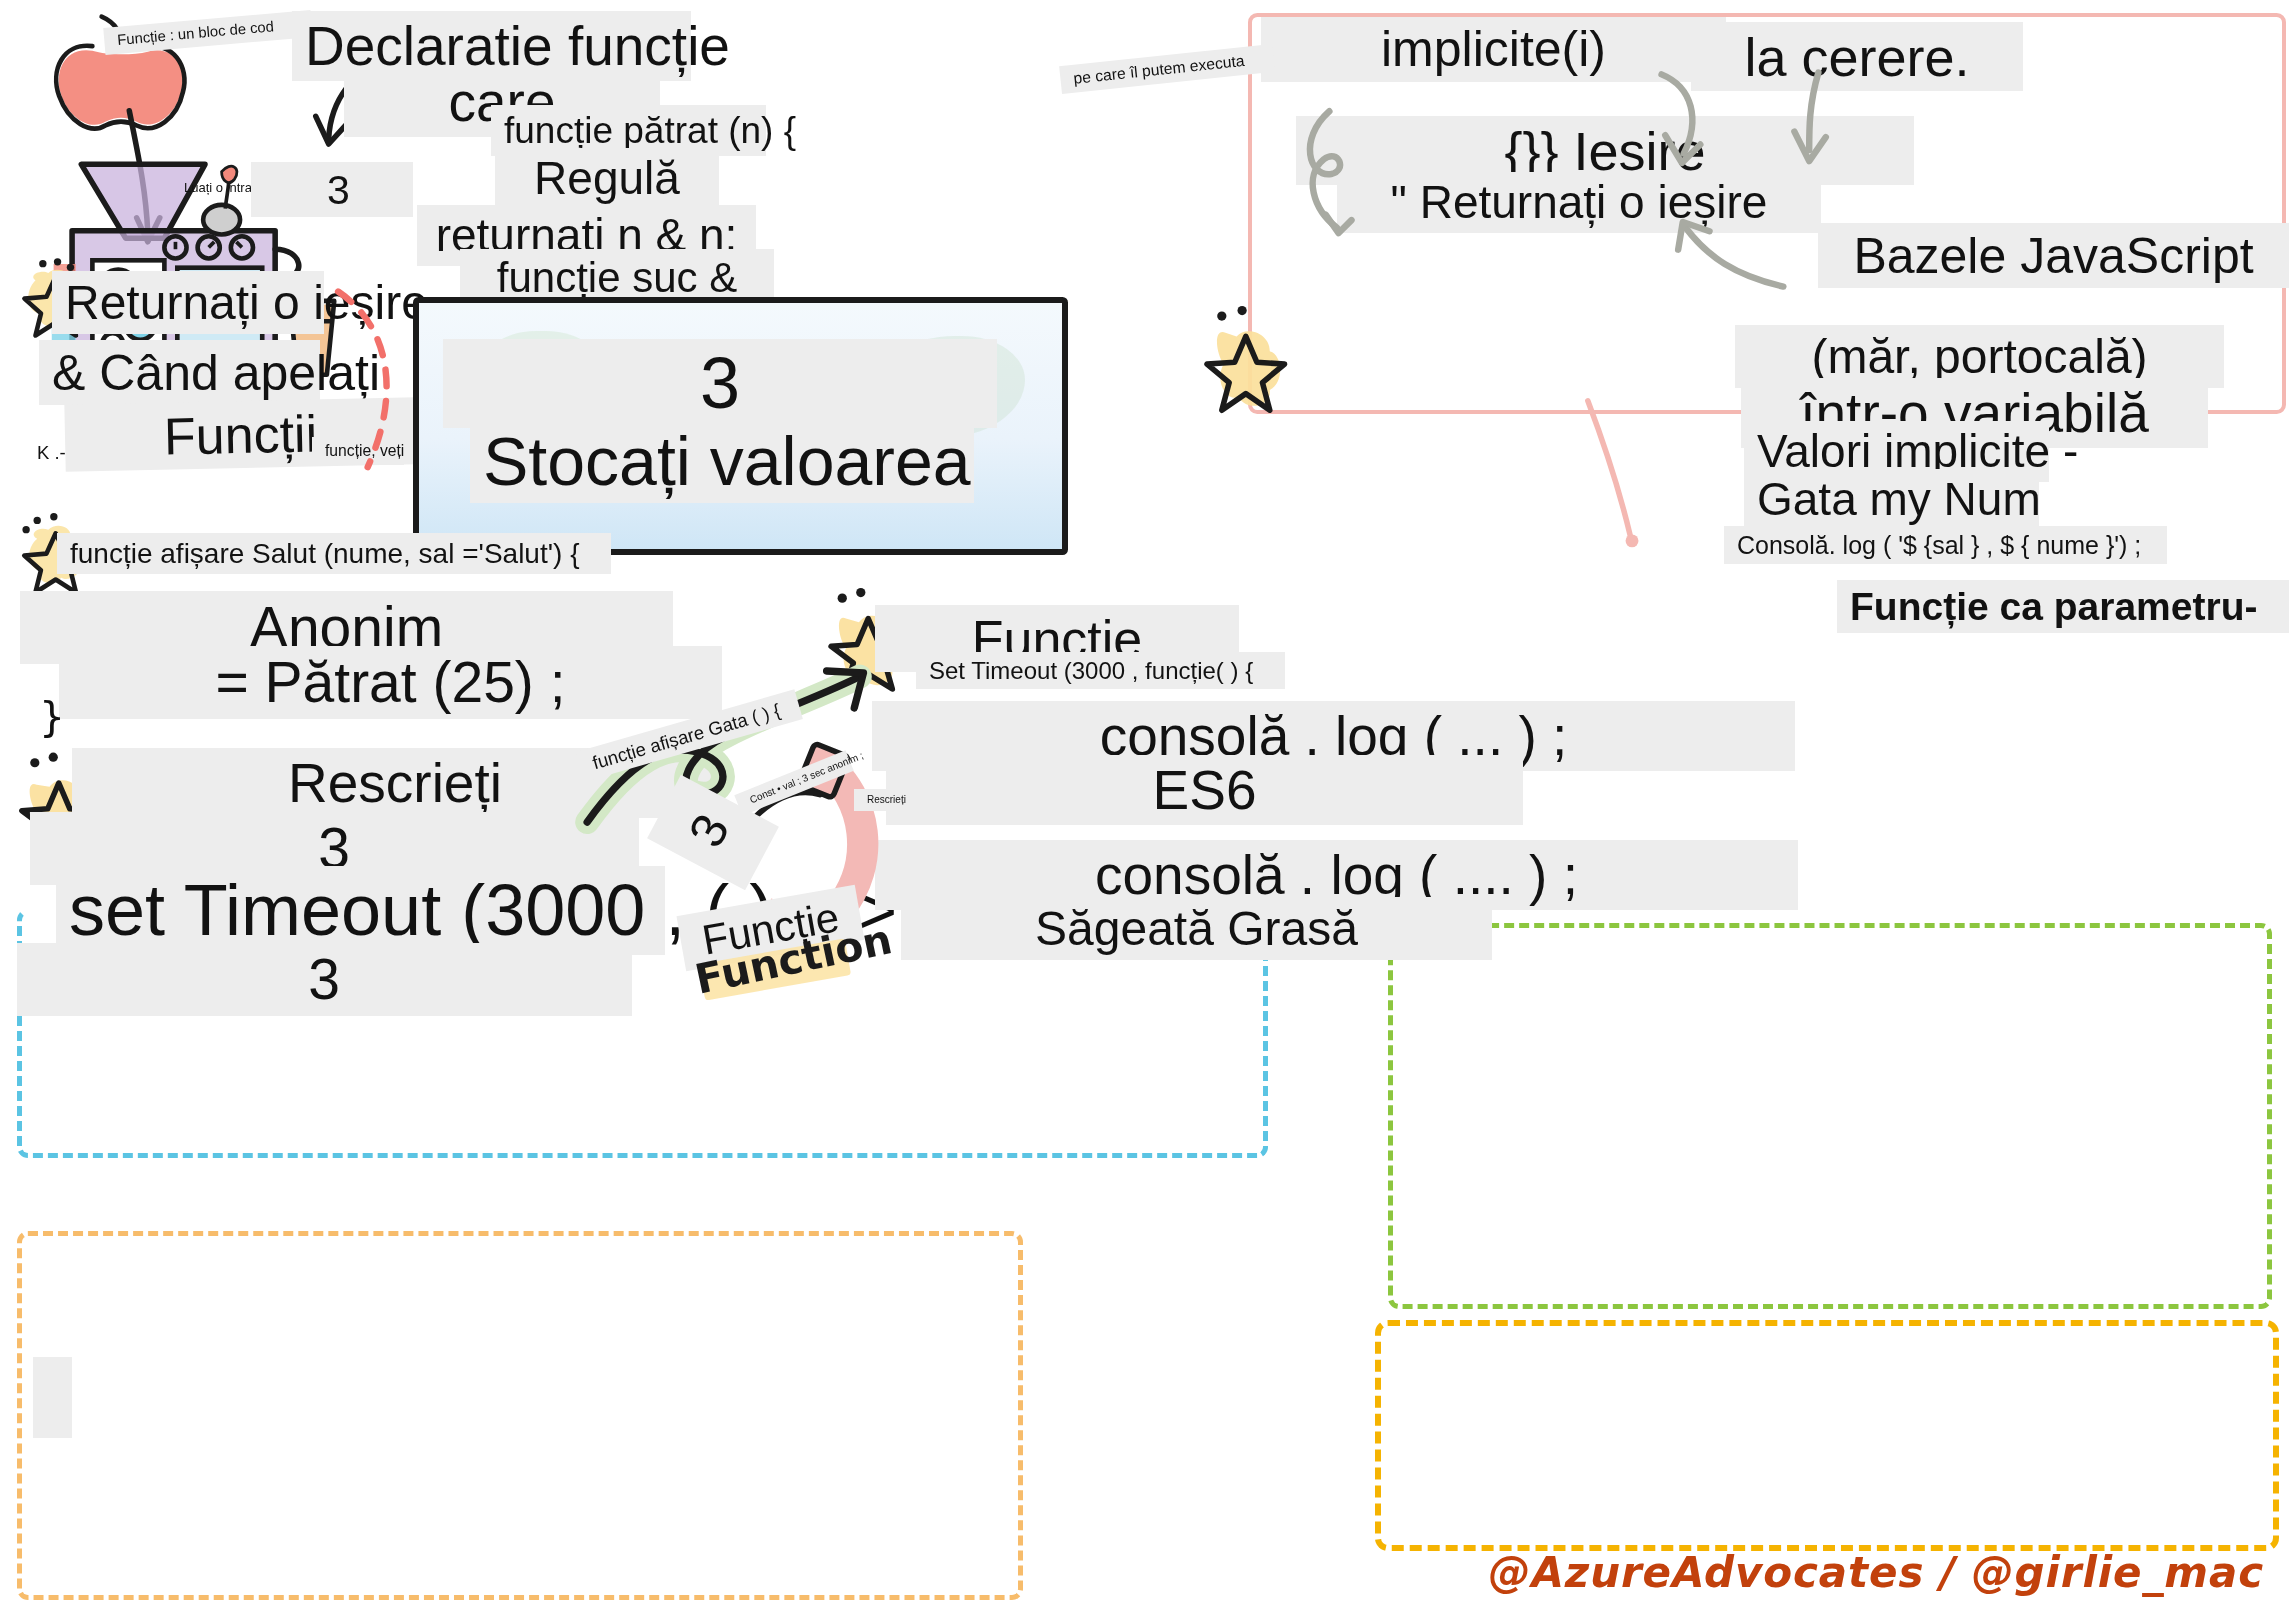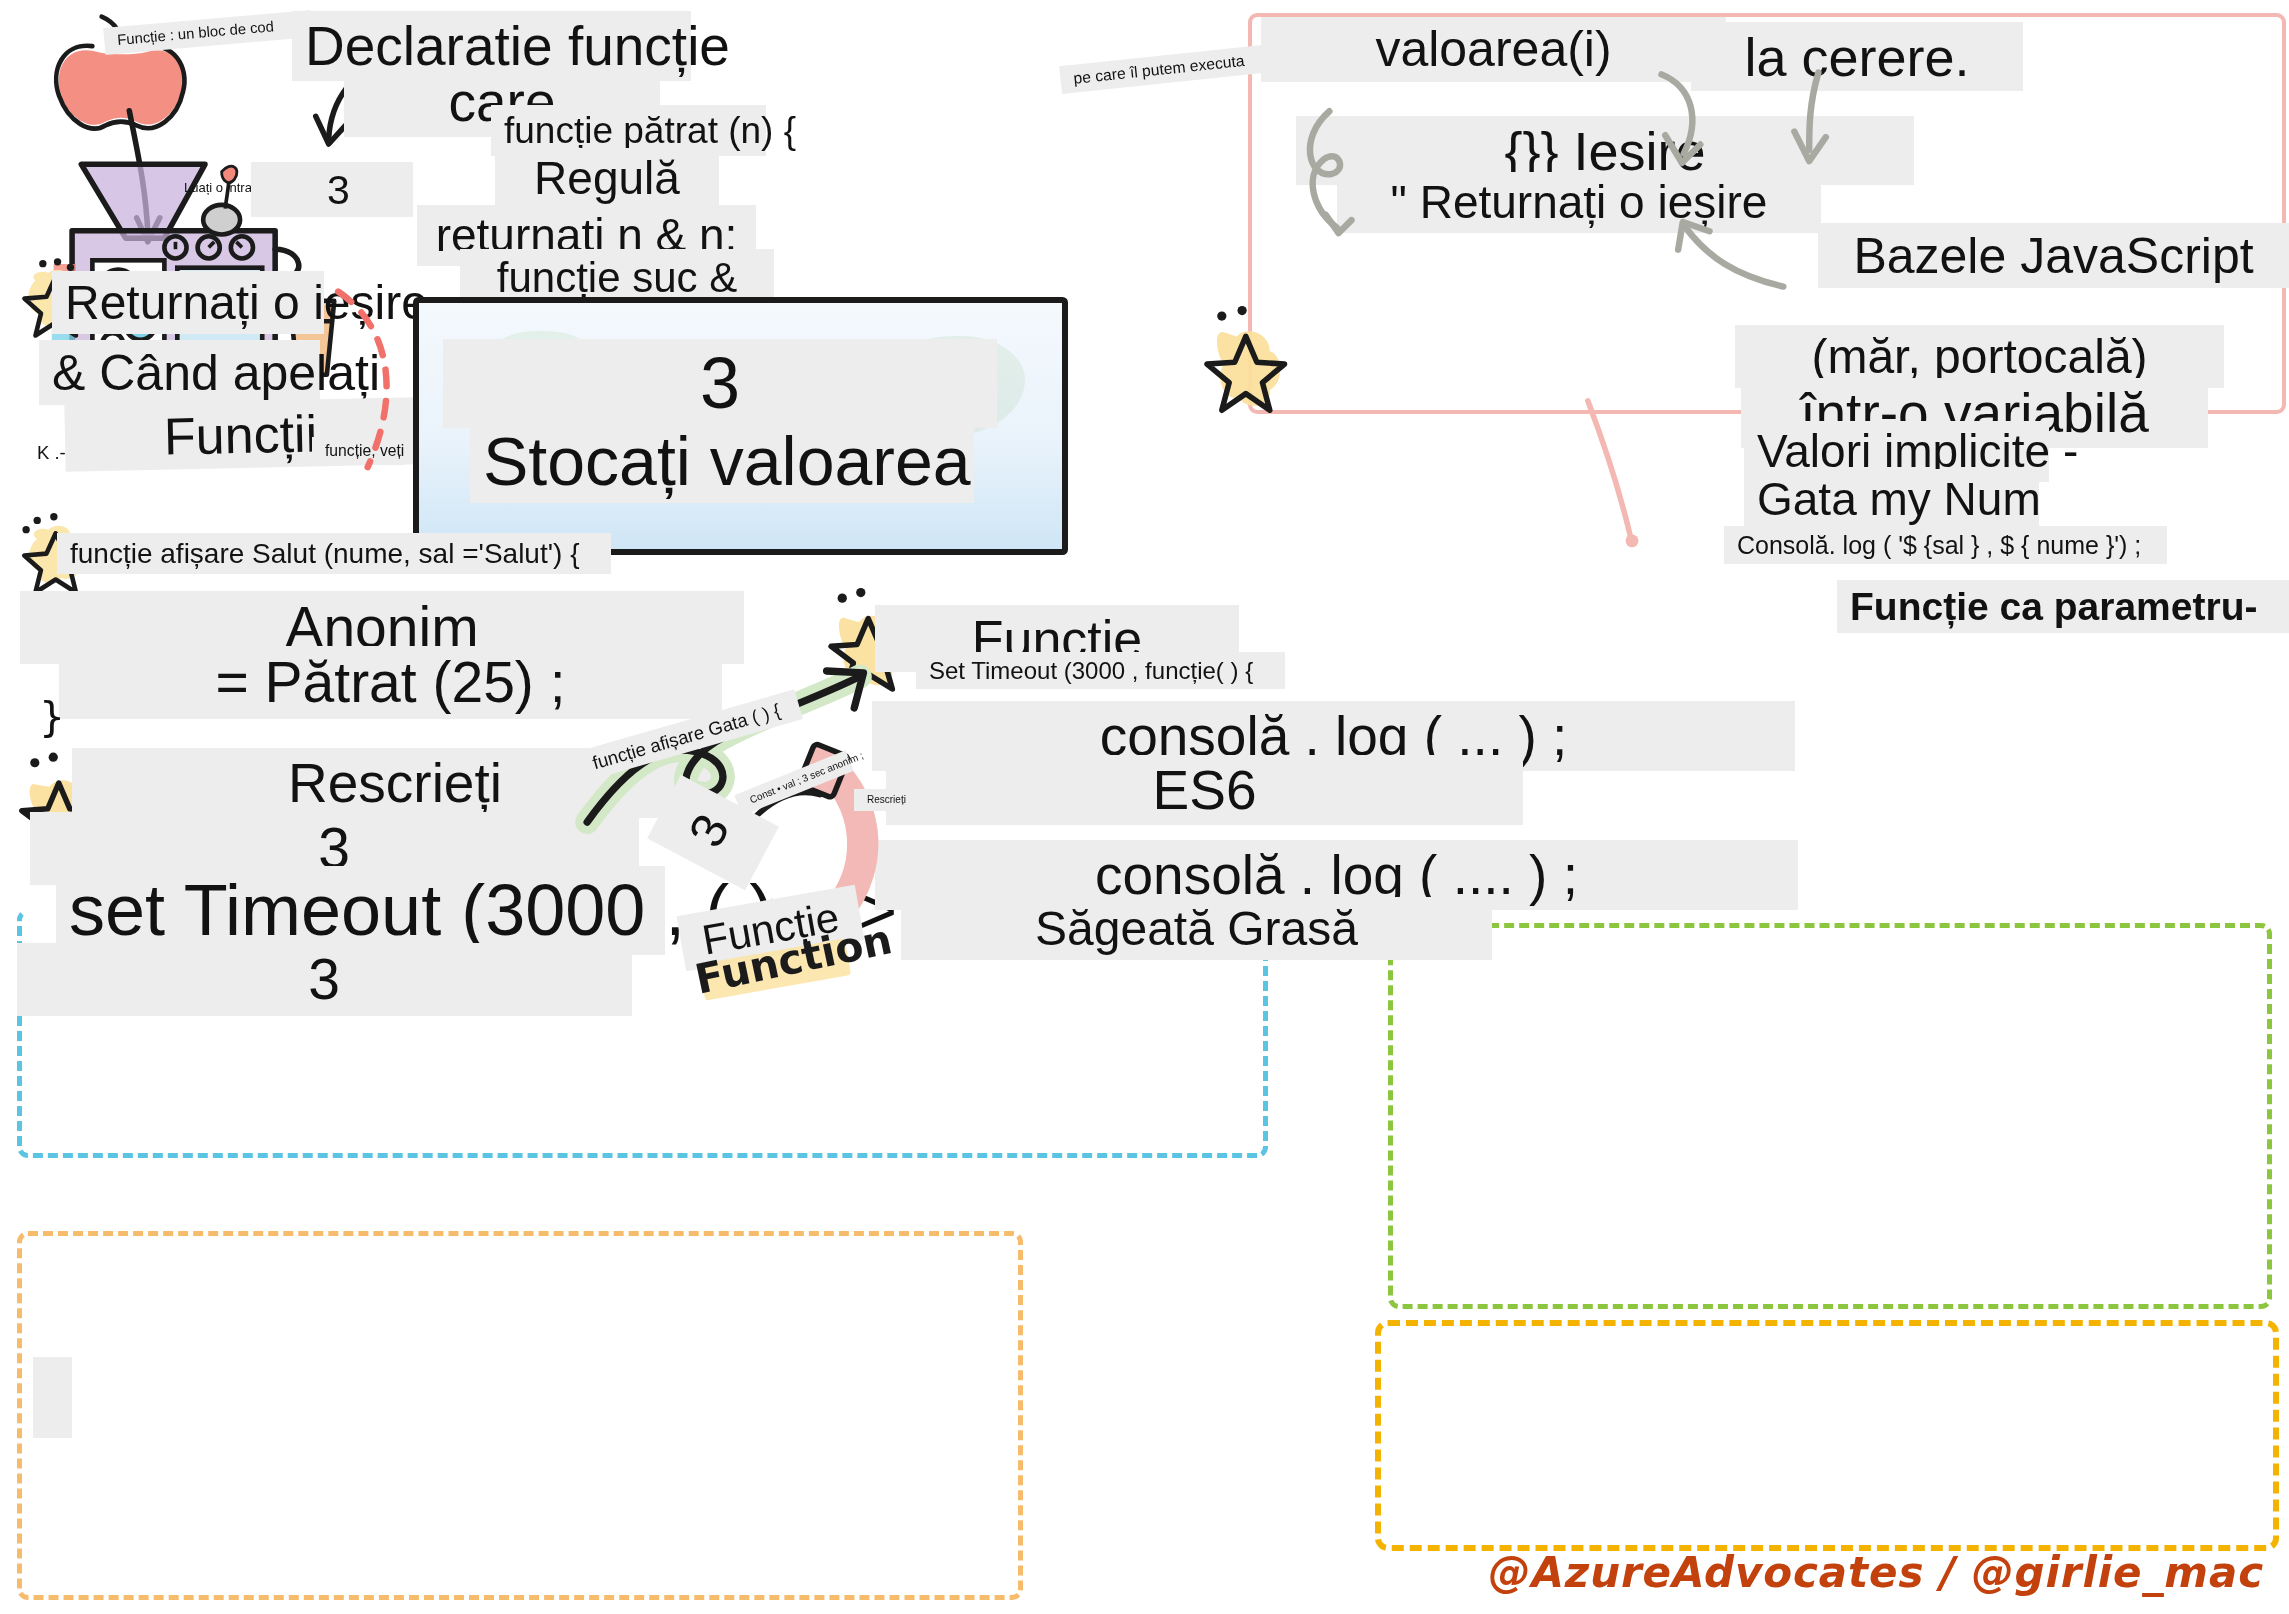--- a/index.html
+++ b/index.html
@@ -137,21 +137,21 @@
   <div class="chip ctr" style="left:344px;top:67px;width:316px;font-size:55px;">care</div>
 
   <div class="chip ctr" style="left:491px;top:105px;width:275px;font-size:37px;">funcție pătrat (n) {</div>
 
   <div class="chip ctr" style="left:495px;top:148px;width:224px;font-size:46px;">Regulă</div>
 
   <div class="chip ctr" style="left:417px;top:205px;width:339px;font-size:46px;">returnați n &amp; n;</div>
 
   <div class="chip ctr" style="left:460px;top:249px;width:314px;font-size:42px;">funcție suc &amp;</div>
 
-  <div class="chip ctr" style="left:1261px;top:16.6px;width:465px;font-size:50px;">valoarea(i)</div>
+  <div class="chip ctr" style="left:1261px;top:16.6px;width:465px;font-size:50px;">implicite(i)</div>
 
   <div class="chip" style="left:1058px;top:51px;width:214px;font-size:15.7px;transform:rotate(-6deg);left:1060px;top:55px;">pe care îl putem executa</div>
 
   <div class="chip ctr" style="left:1691px;top:22px;width:332px;font-size:54px;">la cerere.</div>
 
   <div class="chip ctr" style="left:1296px;top:116px;width:618px;font-size:54px;">{}} Ieșire</div>
 
   <div class="chip ctr" style="left:1337px;top:172px;width:484px;font-size:46px;">" Returnați o ieșire</div>
 
   <div class="chip ctr" style="left:1818px;top:223px;width:471px;font-size:50px;">Bazele JavaScript</div>
@@ -232,21 +232,21 @@
       <path d="M26 28 C16 22 28 14 38 18 C46 10 62 14 62 24 C78 24 82 42 72 48 C80 62 62 76 52 70 C42 82 24 74 28 62 C14 58 14 38 26 28Z" fill="#fbe3a2" opacity=".9"></path>
       <path d="M46 22 L56 44 L80 46 L62 62 L68 86 L46 72 L24 86 L30 62 L12 46 L36 44Z" fill="none" stroke="#1b1b1b" stroke-width="5" stroke-linejoin="round"></path>
       <circle cx="26" cy="8" r="4" fill="#1b1b1b"></circle>
         <circle cx="44" cy="4" r="4" fill="#1b1b1b"></circle>
         <circle cx="14" cy="18" r="4" fill="#1b1b1b"></circle>
     </svg>
   </div>
 
   <div class="chip" style="left:57px;top:533px;width:554px;font-size:28px;">funcție afișare Salut (nume, sal ='Salut') {</div>
 
-  <div class="chip ctr" style="left:20px;top:591px;width:724px;font-size:57px;">Anonim</div>
+  <div class="chip ctr" style="left:20px;top:591px;width:653px;font-size:57px;">Anonim</div>
 
   <div class="chip ctr" style="left:59px;top:646px;width:663px;font-size:57px;">= Pătrat (25) ;</div>
 
   <div class="chip" style="left:26px;top:689px;width:37px;font-size:41px;background:transparent;font-family:'DejaVu Sans',sans-serif;">}</div>
 
   <div class="star-yellow" style="left:9.2px;top:748px;">
     <svg width="106" height="106" viewBox="0 0 115 115">
       <path d="M30 40 C18 34 22 60 30 70 C22 86 34 106 48 102 C58 116 82 110 80 94 C94 86 92 58 78 54 C78 36 54 28 44 42Z" fill="#fbdf9b" opacity=".92"></path>
       <path d="M54 38 L66 66 L94 68 L72 86 L80 114 L54 98 L30 114 L38 86 L14 68 L42 66Z" fill="none" stroke="#1b1b1b" stroke-width="6" stroke-linejoin="round"></path>
       <circle cx="28" cy="16" r="5" fill="#1b1b1b"></circle>

